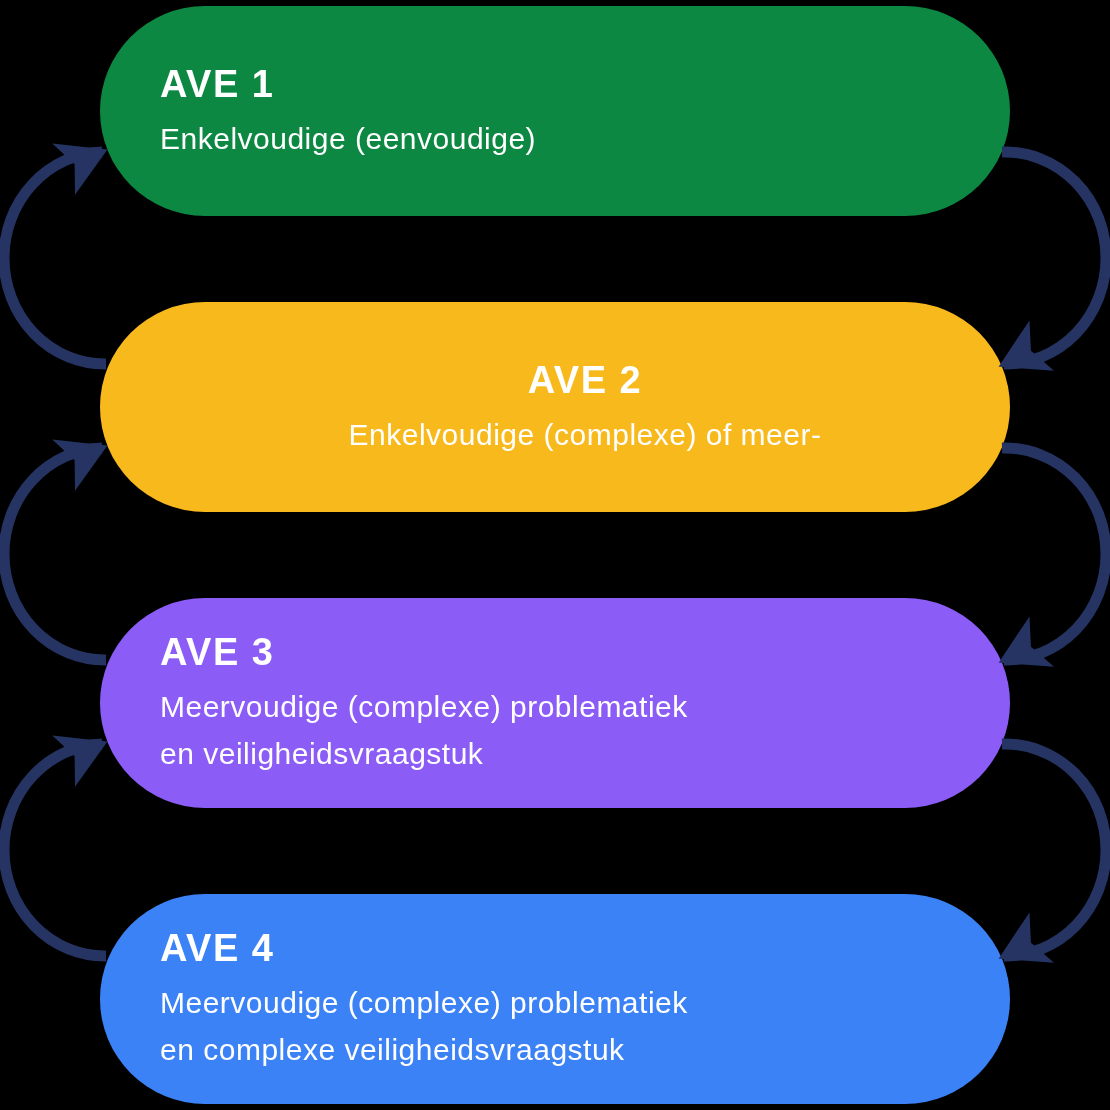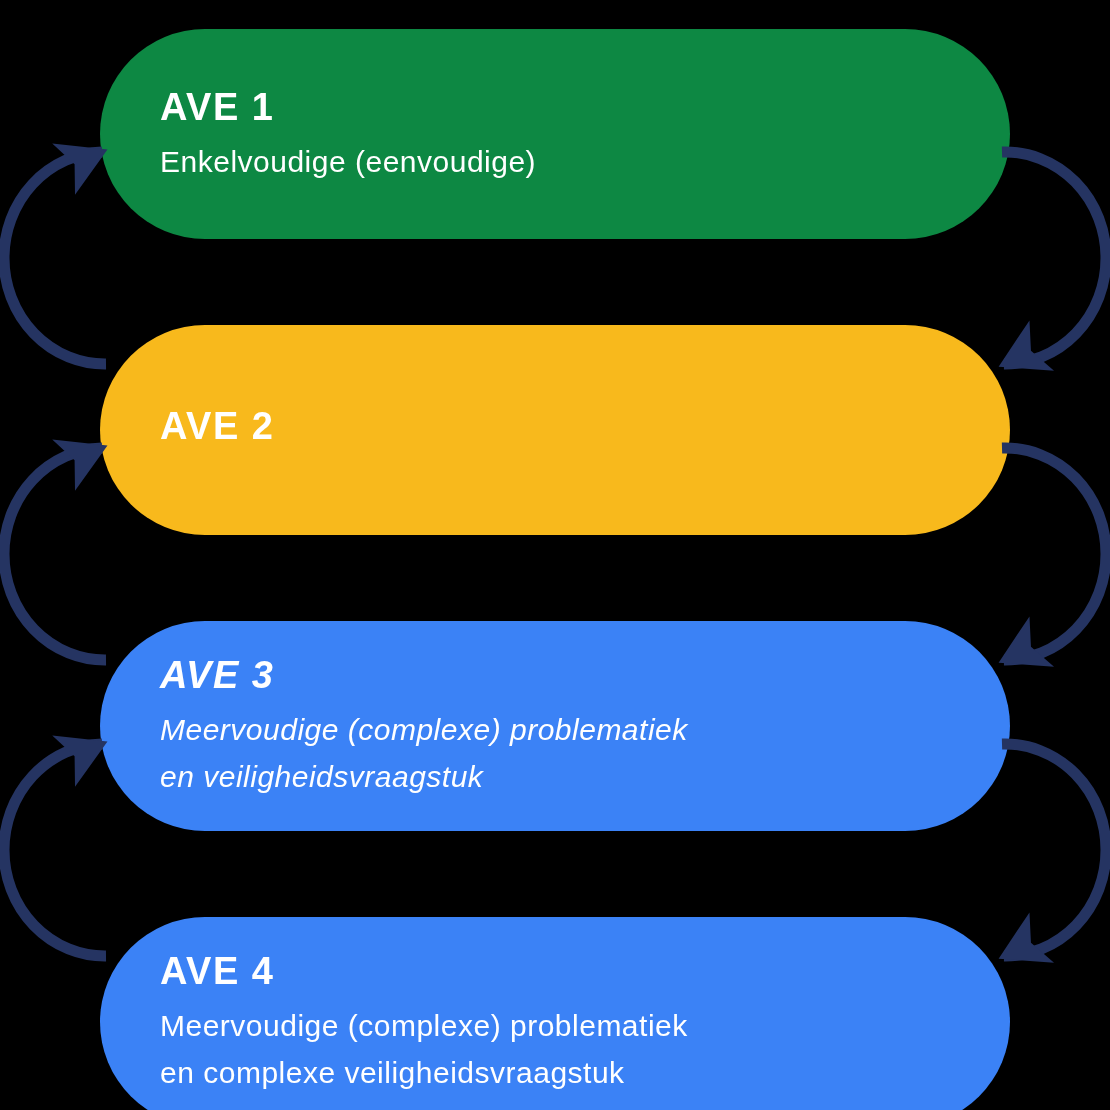--- a/index.html
+++ b/index.html
@@ -2,21 +2,21 @@
 <html><head>
 <meta charset="utf-8">
 <style>
   html,body { margin:0; padding:0; background:#000; }
   body { width:1110px; height:1110px; position:relative; overflow:hidden;
          font-family:"Liberation Sans", sans-serif; }
   .stage { position:absolute; inset:0; }
   .level-box { position:absolute; left:100px; width:910px; height:210px;
                border-radius:105px; color:#ffffff; display:flex;
                flex-direction:column; justify-content:center;
-               padding-left:60px; box-sizing:border-box; z-index:1;margin-top:23px; }
+               padding-left:60px; box-sizing:border-box; z-index:1; }
   .level-box.b1 { top:6px; }
   .level-box.b2 { top:302px; }
   .level-box.b3 { top:598px; }
   .level-box.b4 { top:894px; }
   .level-title { font-weight:700; font-size:38px; line-height:46px;
                  letter-spacing:1.5px; margin-bottom:8px; }
   .level-line  { font-weight:400; font-size:30px; line-height:47px;
                  letter-spacing:0.5px; }
   .conn { position:absolute; width:120px; height:232px; z-index:2; }
   .conn-left  { left:0; }
@@ -28,25 +28,26 @@
 </head>
 <body style="background: rgb(0, 0, 0);">
 
 <div class="stage">
 
   <div class="level-box b1" style="background: rgb(13, 136, 67);">
     <div class="level-title">AVE 1</div>
     <div class="level-line">Enkelvoudige (eenvoudige)</div>
   </div>
 
-  <div class="level-box b2" style="background: rgb(248, 185, 28);">
+  <div class="level-box b2" style="background: rgb(248, 185, 28); align-items: center;">
     <div class="level-title">AVE 2</div>
+    <div class="level-line">Enkelvoudige (complexe) of meer-</div>
   </div>
 
-  <div class="level-box b3" style="background: #3b82f6; font-style: italic;">
+  <div class="level-box b3" style="background: #8b5cf6;">
     <div class="level-title">AVE 3</div>
     <div class="level-line">Meervoudige (complexe) problematiek</div>
     <div class="level-line">en veiligheidsvraagstuk</div>
   </div>
 
   <div class="level-box b4" style="background: #3b82f6;">
     <div class="level-title">AVE 4</div>
     <div class="level-line">Meervoudige (complexe) problematiek</div>
     <div class="level-line">en complexe veiligheidsvraagstuk</div>
   </div>

